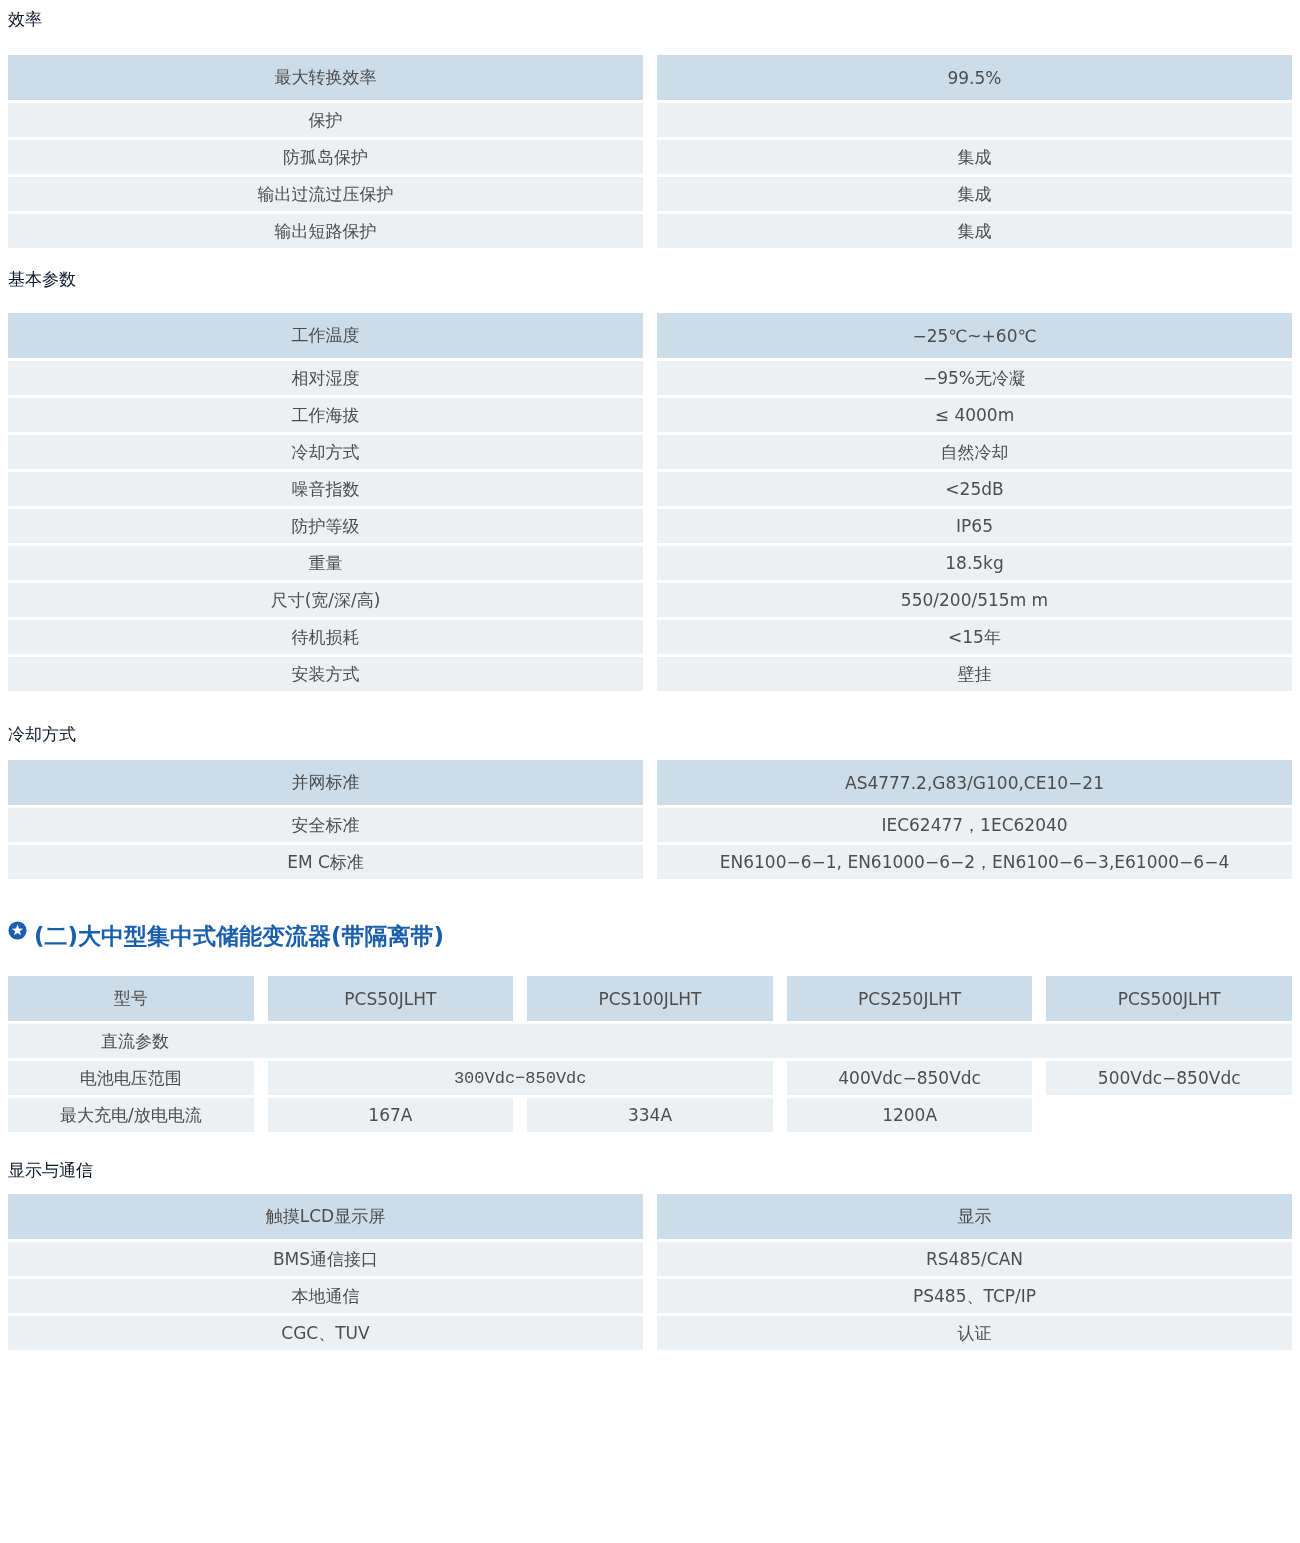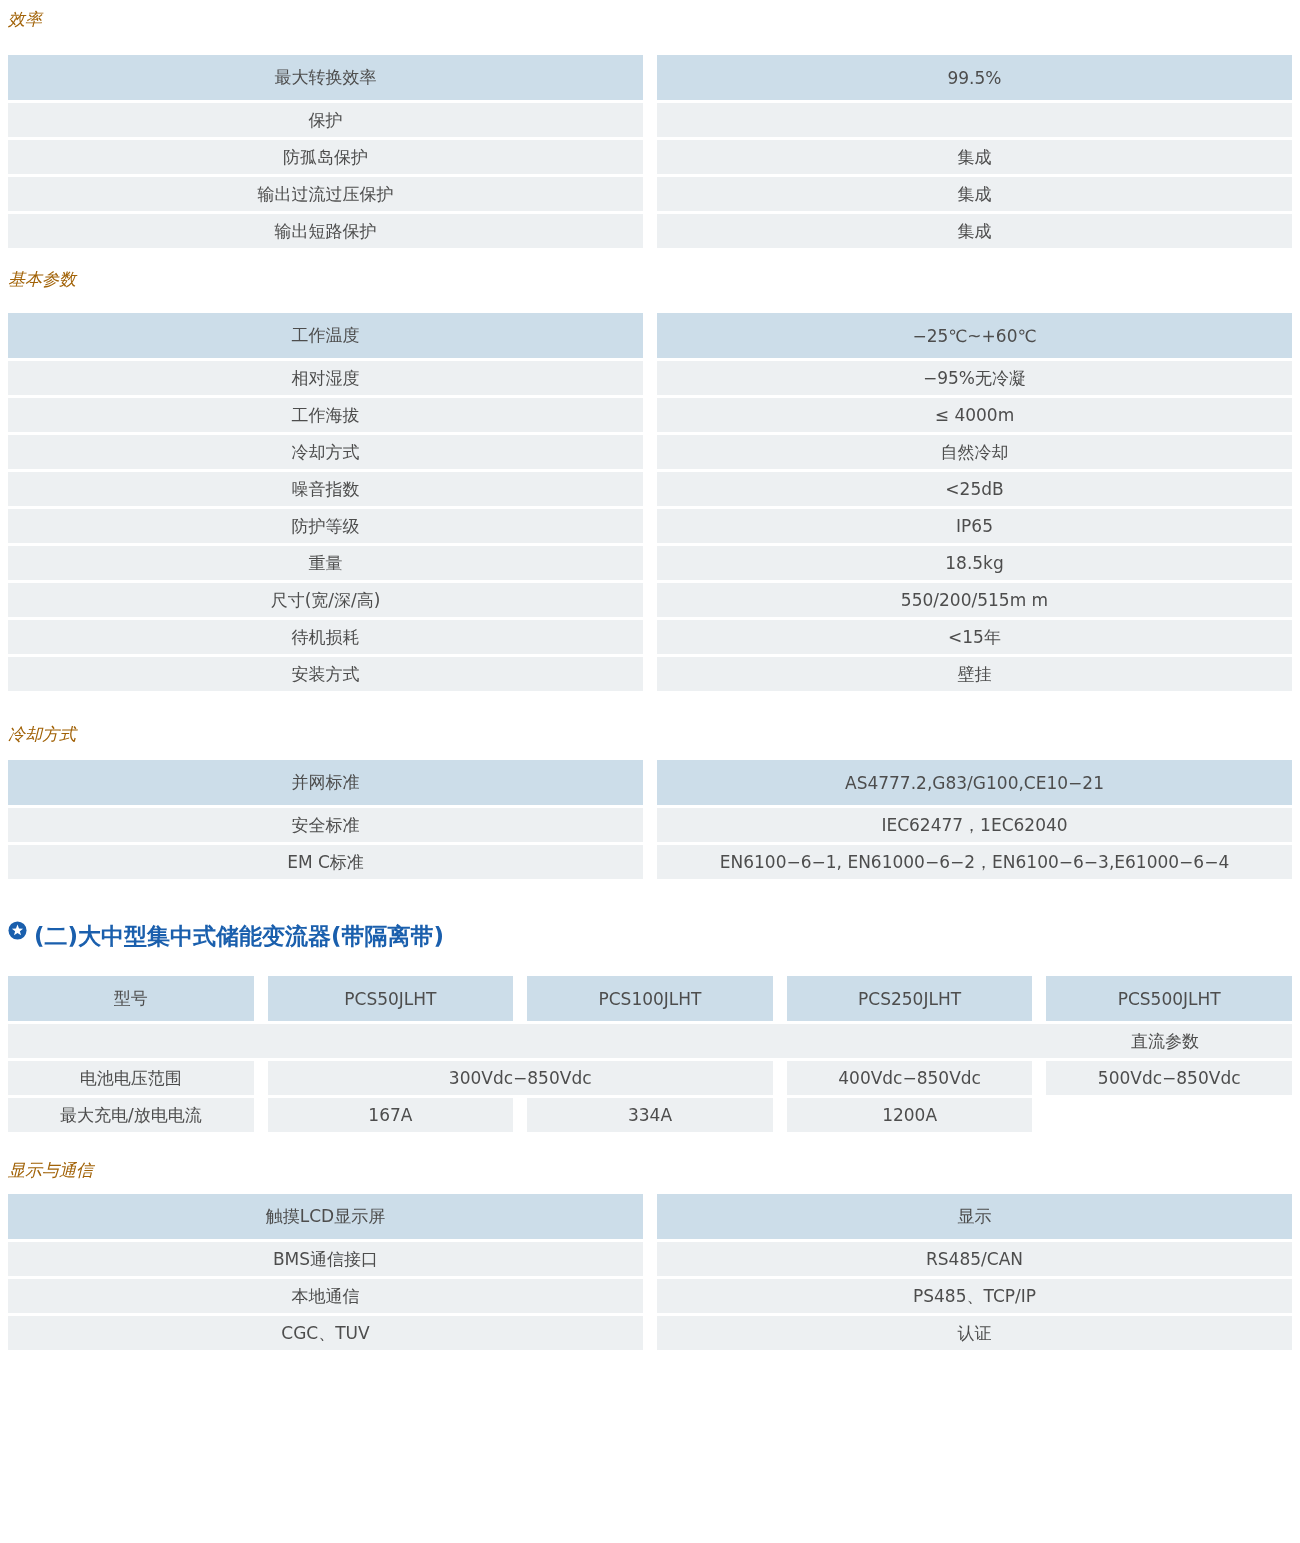--- a/index.html
+++ b/index.html
@@ -9,23 +9,22 @@
     -webkit-font-smoothing: antialiased;
   }
   .page {
     width: 1300px;
     box-sizing: border-box;
     padding: 8px 8px 10px 8px;
   }
   .sec-title {
     font-size: 17px;
     line-height: 22px;
-    color: #a16207;
+    color: #0f172a;
     margin: 0 0 25px 0;
-    font-style: italic;
   }
   .sec-title.mt-basic   { margin-top: 20px; margin-bottom: 23px; }
   .sec-title.mt-cert    { margin-top: 32px; margin-bottom: 15px; }
   .sec-title.mt-display { margin-top: 27px; margin-bottom: 13px; }
 
   .tbl { width: 100%; }
   .row {
     display: grid;
     grid-template-columns: 1fr 1fr;
     column-gap: 14px;
@@ -37,24 +36,24 @@
     height: 34px;
     display: flex;
     align-items: center;
     justify-content: center;
     font-size: 17px;
     color: #4d4d4d;
     white-space: nowrap;
     overflow: hidden;
   }
   .row.hdr .cell { background: #ccdde9; height: 45px; }
-  .span2 { grid-column: span 2; }
+  .span2 { grid-column: span 2; font-family: Liberation Mono, monospace; }
   .cell.full {
     grid-column: 1 / -1;
-    justify-content: flex-end;
+    justify-content: flex-start;
   }
   .cell.full .inner {
     width: 254px;
     text-align: center;
   }
 
   .pcs-title {
     display: flex;
     margin: 42px 0 25px 0;
     color: #1a5fad;

